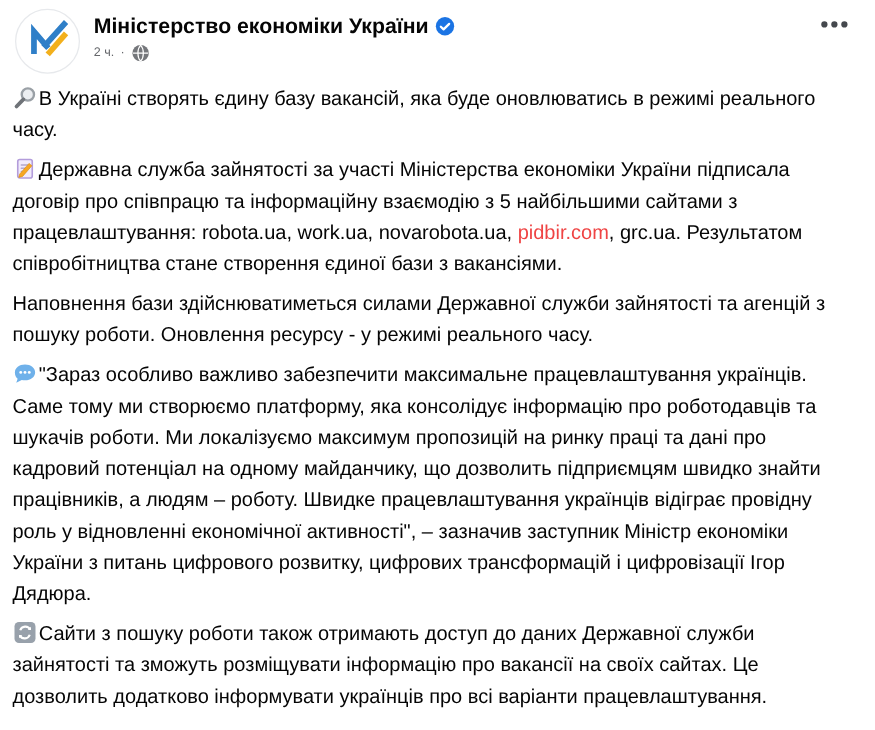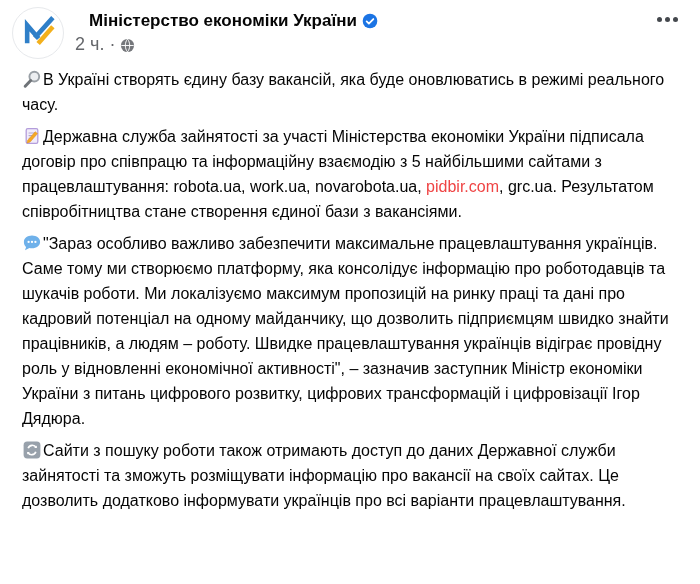--- a/index.html
+++ b/index.html
@@ -14,32 +14,32 @@
   
   .header { display: flex; align-items: flex-start; padding: 7px 16px 4px 12px; }
   .avatar {
     width: 52px; height: 52px; border-radius: 50%; flex: 0 0 52px;
     border: 1px solid #e7e9ec; background: #fff; cursor: pointer;
     display: flex; align-items: center; justify-content: center;
   }
   .avatar svg { width: 40px; height: 40px; }
   .header-text { margin-left: 11px; padding-top: 3px; flex: 1 1 auto; }
   .name-row { display: flex; align-items: center; gap: 5px; }
-  .author { font-weight: bold; font-size: 17px; line-height: 21px; color: #050505; cursor: pointer; margin-left: 14px; }
+  .author { font-weight: bold; font-size: 17px; line-height: 21px; color: #050505; cursor: pointer; }
   .badge { display: inline-flex; width: 16px; height: 16px; }
   .meta-row { display: flex; align-items: center; gap: 4px; margin-top: 3px;
-              color: #65676b; font-size: 18px; }
+              color: #65676b; font-size: 10px; }
   .meta-row .sep { padding: 0 1px; }
   .globe { display: inline-flex; width: 15px; height: 15px; margin-top: 1px; }
   .more { margin-left: auto; padding: 10px 6px; display: flex; gap: 3px; cursor: pointer; align-items: center; }
   .more .dot { width: 5px; height: 5px; border-radius: 50%; background: #44484d; }
 
   
   .body { padding: 4px 30px 0 10px; font-size: 16px; line-height: 25px; }
-  .body p { margin: 0 0 7px 12px; white-space: pre-wrap; }
+  .body p { margin: 0 0 7px 0; white-space: pre-wrap; }
   .emoji { display: inline-block; width: 20px; height: 20px; vertical-align: -4px; margin-right: 1px; }
   .emoji svg { width: 20px; height: 20px; display: block; }
   a.inline-link { color: #ef4444; text-decoration: none; cursor: pointer; }
 </style>
 </head>
 <body>
 
 <div class="post">
   <div class="header">
     <div class="avatar">
@@ -82,20 +82,21 @@
   <div class="body" id="post-body">
       <p><span class="emoji"><svg viewBox="0 0 20 20">
             <circle cx="12.3" cy="7.6" r="4.9" fill="#eceef1" stroke="#9aa0a6" stroke-width="1.9"></circle>
             <line x1="8.7" y1="11.5" x2="3.2" y2="17.2" stroke="#6f7378" stroke-width="3" stroke-linecap="round"></line>
           </svg></span><span>В Україні створять єдину базу вакансій, яка буде оновлюватись в режимі реального часу.</span></p>
       <p><span class="emoji"><svg viewBox="0 0 20 20">
             <rect x="4.2" y="2.6" width="11.6" height="14.8" rx="1.6" fill="#f1ebfa" stroke="#b39ddb" stroke-width="1.3"></rect>
             <path d="M7 7h6M7 9.6h6M7 12.2h3.5" stroke="#b3a8cb" stroke-width="1.1" stroke-linecap="round"></path>
             <path d="M5.8 14.2l7.4-8.5 2.3 1.9-7.4 8.5-3.1.8z" fill="#f6a723" stroke="#d98c12" stroke-width="0.5"></path>
           </svg></span><span>Державна служба зайнятості за участі Міністерства економіки України підписала  договір про співпрацю та інформаційну взаємодію з 5 найбільшими сайтами з працевлаштування: robota.ua, work.ua, novarobota.ua, </span><a class="inline-link" href="#">pidbir.com</a><span>, grc.ua. Результатом співробітництва стане створення єдиної бази з вакансіями.</span></p>
+      <p><span>Наповнення бази здійснюватиметься силами Державної служби зайнятості та агенцій з пошуку роботи. Оновлення ресурсу - у режимі реального часу.</span></p>
       <p><span class="emoji"><svg viewBox="0 0 20 20">
             <path d="M10 2.6c4.6 0 8.1 2.8 8.1 6.3s-3.5 6.3-8.1 6.3c-.9 0-1.8-.1-2.6-.3L3 17.2l1.1-3.3C2.6 12.7 1.9 11 1.9 8.9c0-3.5 3.5-6.3 8.1-6.3z" fill="#6fb1ea"></path>
             <circle cx="6.6" cy="8.9" r="1.15" fill="#fff"></circle>
             <circle cx="10" cy="8.9" r="1.15" fill="#fff"></circle>
             <circle cx="13.4" cy="8.9" r="1.15" fill="#fff"></circle>
           </svg></span><span>"Зараз особливо важливо забезпечити максимальне працевлаштування українців. Саме тому ми створюємо платформу, яка консолідує інформацію про роботодавців та шукачів роботи. Ми локалізуємо максимум пропозицій на ринку праці та дані про кадровий потенціал на одному майданчику, що дозволить підприємцям швидко знайти працівників, а людям – роботу. Швидке працевлаштування українців відіграє провідну роль у відновленні економічної активності", – зазначив заступник Міністр економіки України з питань цифрового розвитку, цифрових трансформацій і цифровізації Ігор Дядюра.</span></p>
       <p><span class="emoji"><svg viewBox="0 0 20 20">
             <rect x="1.6" y="1.6" width="16.8" height="16.8" rx="3.6" fill="#98a1ab"></rect>
             <path d="M6.2 8.2a4.3 4.3 0 017.9-.6" fill="none" stroke="#fff" stroke-width="1.7"></path>
             <path d="M14.8 5.4v2.6h-2.6z" fill="#fff"></path>

